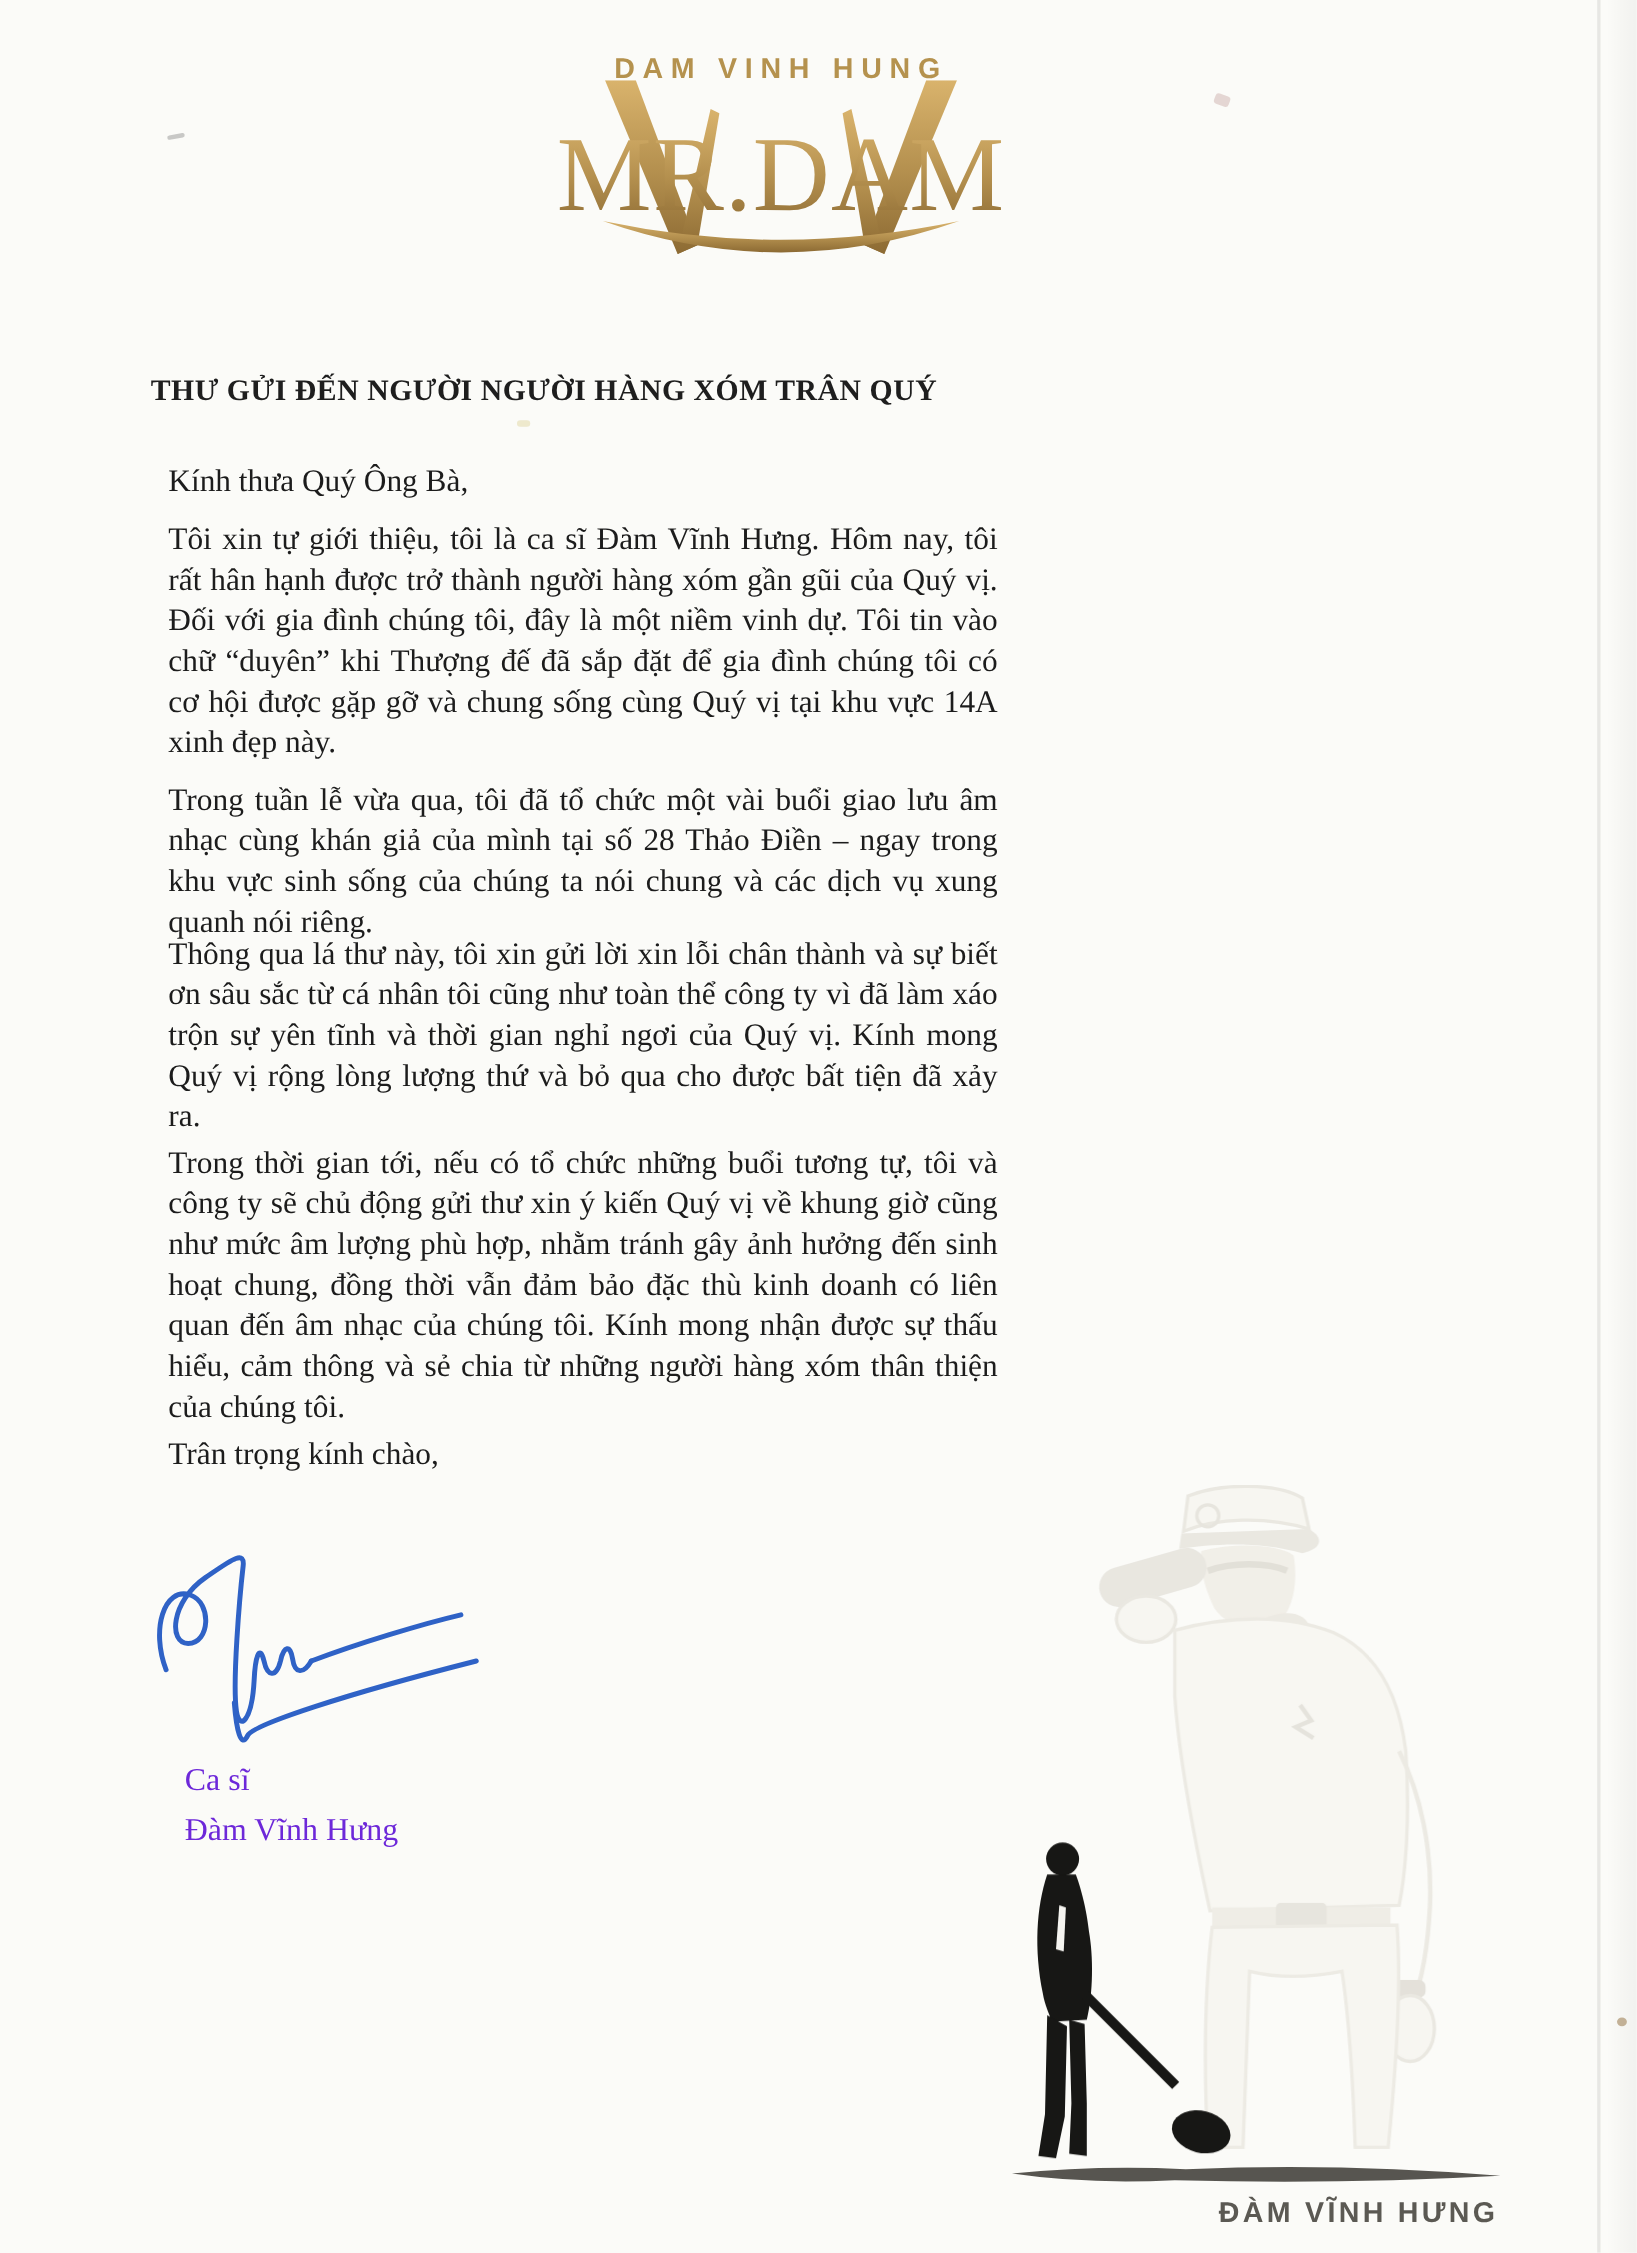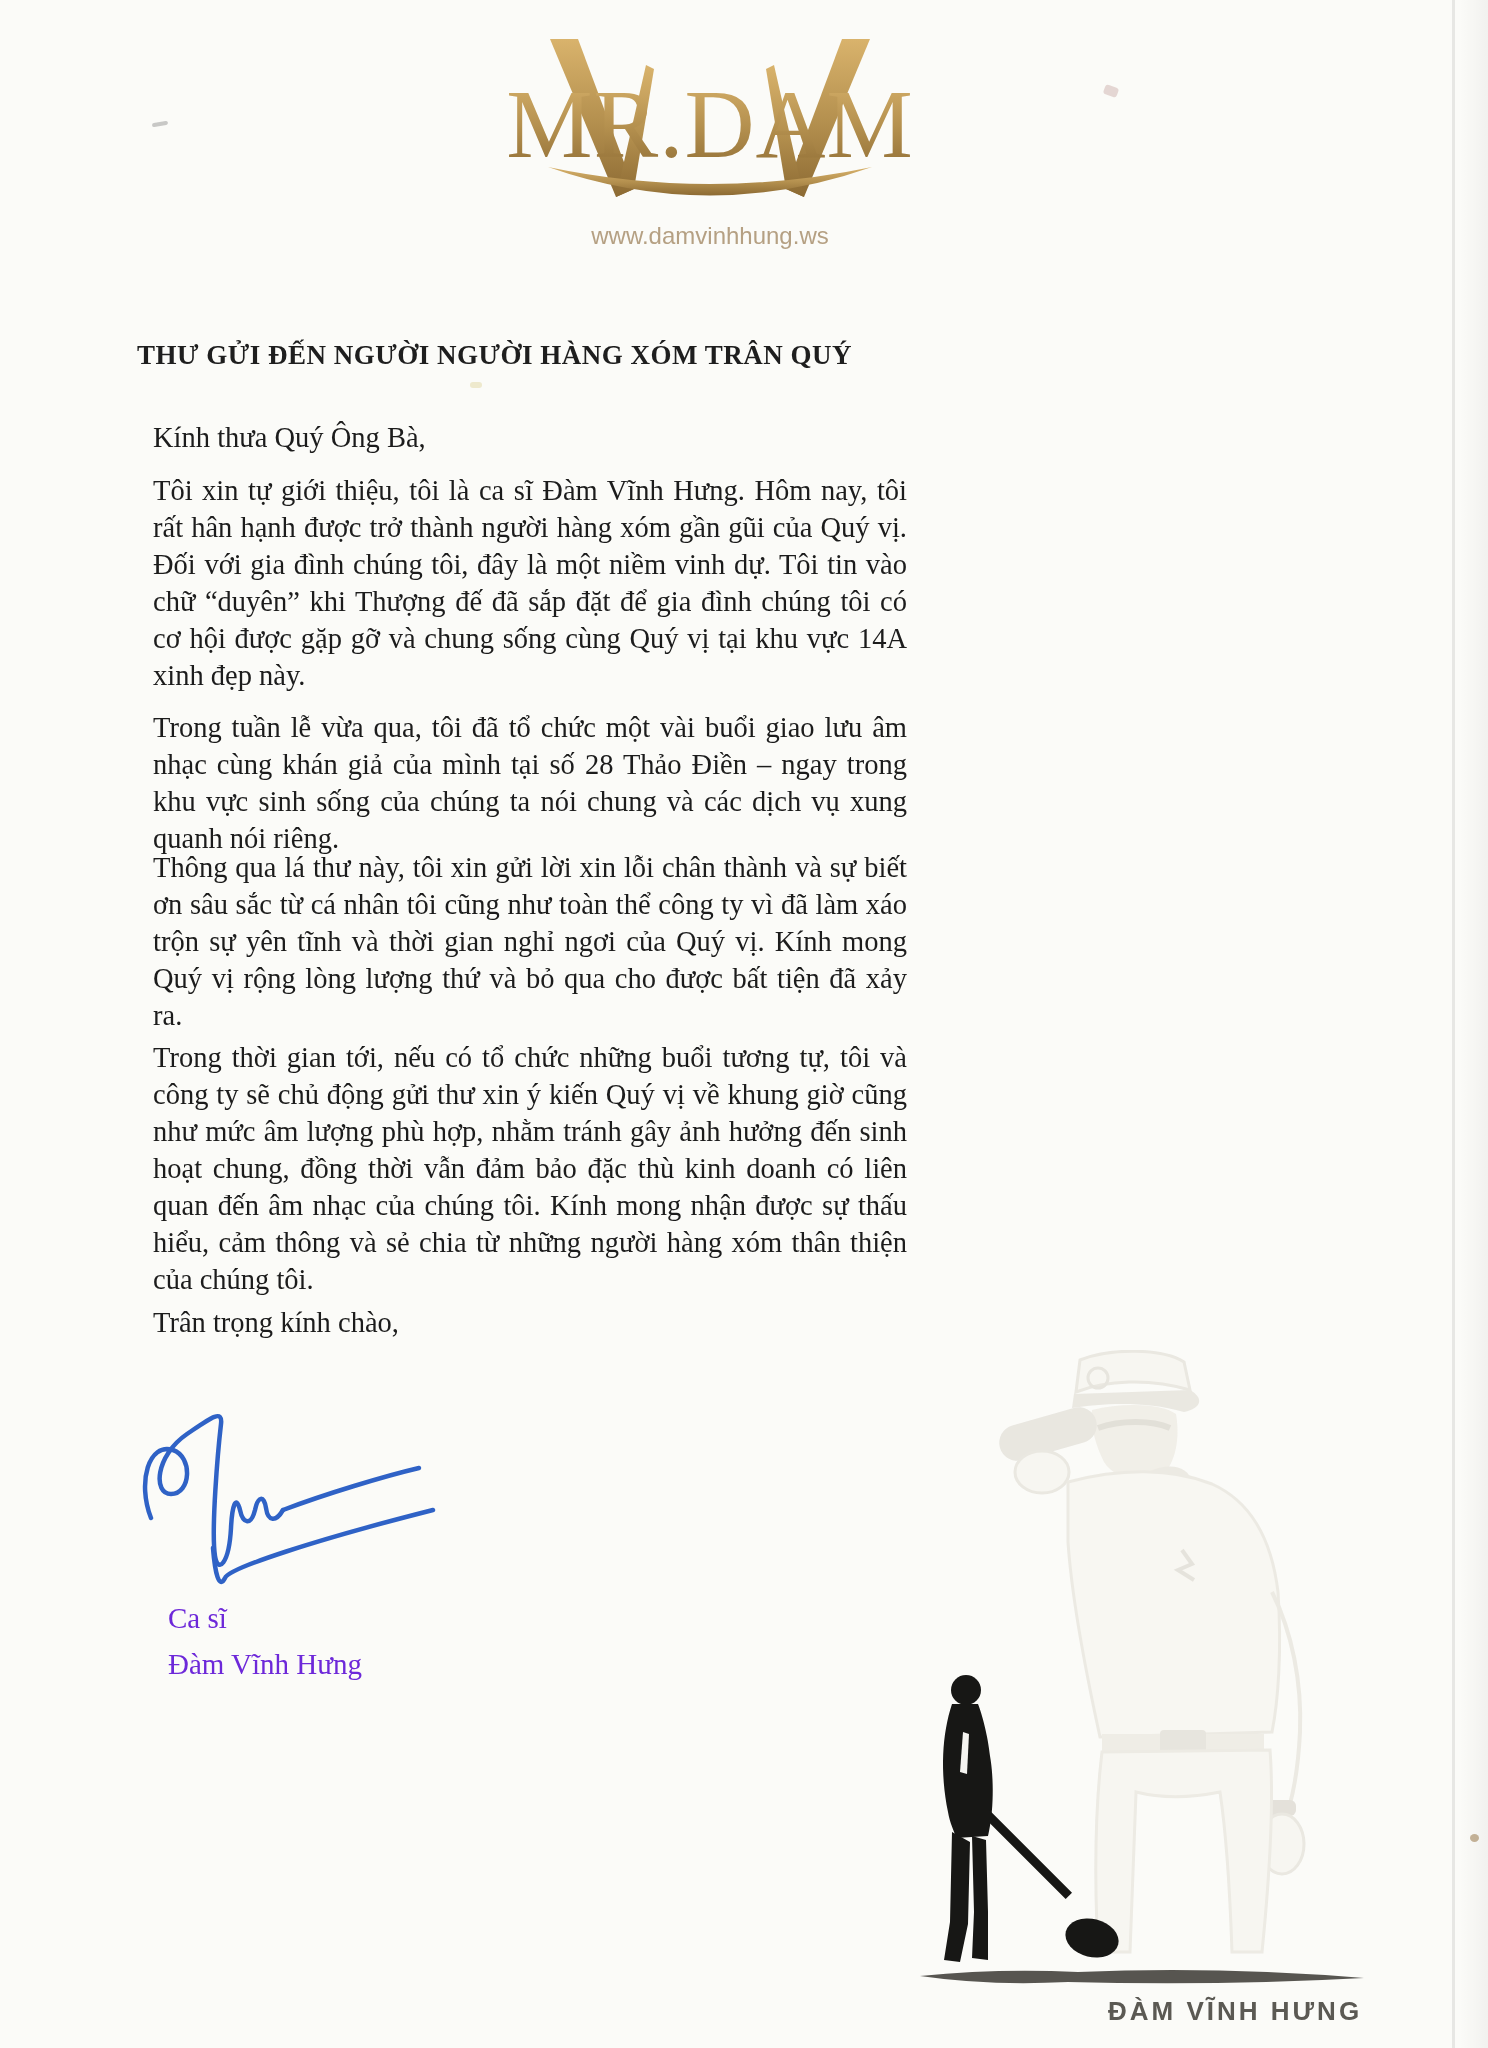--- a/index.html
+++ b/index.html
@@ -67,40 +67,40 @@
   .a-mark { left: 1104px; top: 86px; width: 14px; height: 10px; background: #c09a96; opacity: .38; transform: rotate(20deg); border-radius: 3px; }
   .a-dot  { left: 1470px; top: 1834px; width: 9px; height: 8px; background: #9b7a4a; opacity: .55; border-radius: 50%; }
   .a-smudge { left: 470px; top: 382px; width: 12px; height: 6px; background: #c9b24a; opacity: .25; border-radius: 3px; }
 </style>
 </head>
 <body>
 
 <div class="page">
 
   <header class="logo">
+    <div class="logo-top">DAM VINH HUNG</div>
     <svg class="logo-main" width="520" height="180" viewBox="0 0 520 180">
       <defs>
         <linearGradient id="goldGrad" x1="0" y1="0" x2="0" y2="1">
           <stop offset="0" stop-color="#d9b36c"></stop>
           <stop offset="0.55" stop-color="#b28e4d"></stop>
           <stop offset="1" stop-color="#8c6a33"></stop>
         </linearGradient>
       </defs>
 
       <path d="M100,0 L128,0 L184,150 L166,158 Z" fill="url(#goldGrad)"></path>
       <path d="M166,158 L184,150 L204,30 L196,26 Z" fill="url(#goldGrad)"></path>
 
       <path d="M420,0 L392,0 L336,150 L354,158 Z" fill="url(#goldGrad)"></path>
       <path d="M354,158 L336,150 L316,30 L324,26 Z" fill="url(#goldGrad)"></path>
 
       <text x="260" y="118" text-anchor="middle" font-family="Liberation Serif, DejaVu Serif, serif" font-size="97" letter-spacing="1" fill="url(#goldGrad)">MR.DAM</text>
 
       <path d="M98,128 Q260,185 422,128 Q260,162 98,128 Z" fill="url(#goldGrad)"></path>
     </svg>
-    <div class="logo-site">www.damvinhhung.ws</div>
   </header>
 
   <main class="letter">
     <h1 class="title">THƯ GỬI ĐẾN NGƯỜI NGƯỜI HÀNG XÓM TRÂN QUÝ</h1>
 
     <section class="block b-intro">
       <p>Kính thưa Quý Ông Bà,</p>
       <p>Tôi xin tự giới thiệu, tôi là ca sĩ Đàm Vĩnh Hưng. Hôm nay, tôi rất hân hạnh được trở thành người hàng xóm gần gũi của Quý vị. Đối với gia đình chúng tôi, đây là một niềm vinh dự. Tôi tin vào chữ “duyên” khi Thượng đế đã sắp đặt để gia đình chúng tôi có cơ hội được gặp gỡ và chung sống cùng Quý vị tại khu vực 14A xinh đẹp này.</p>
     </section>
 

